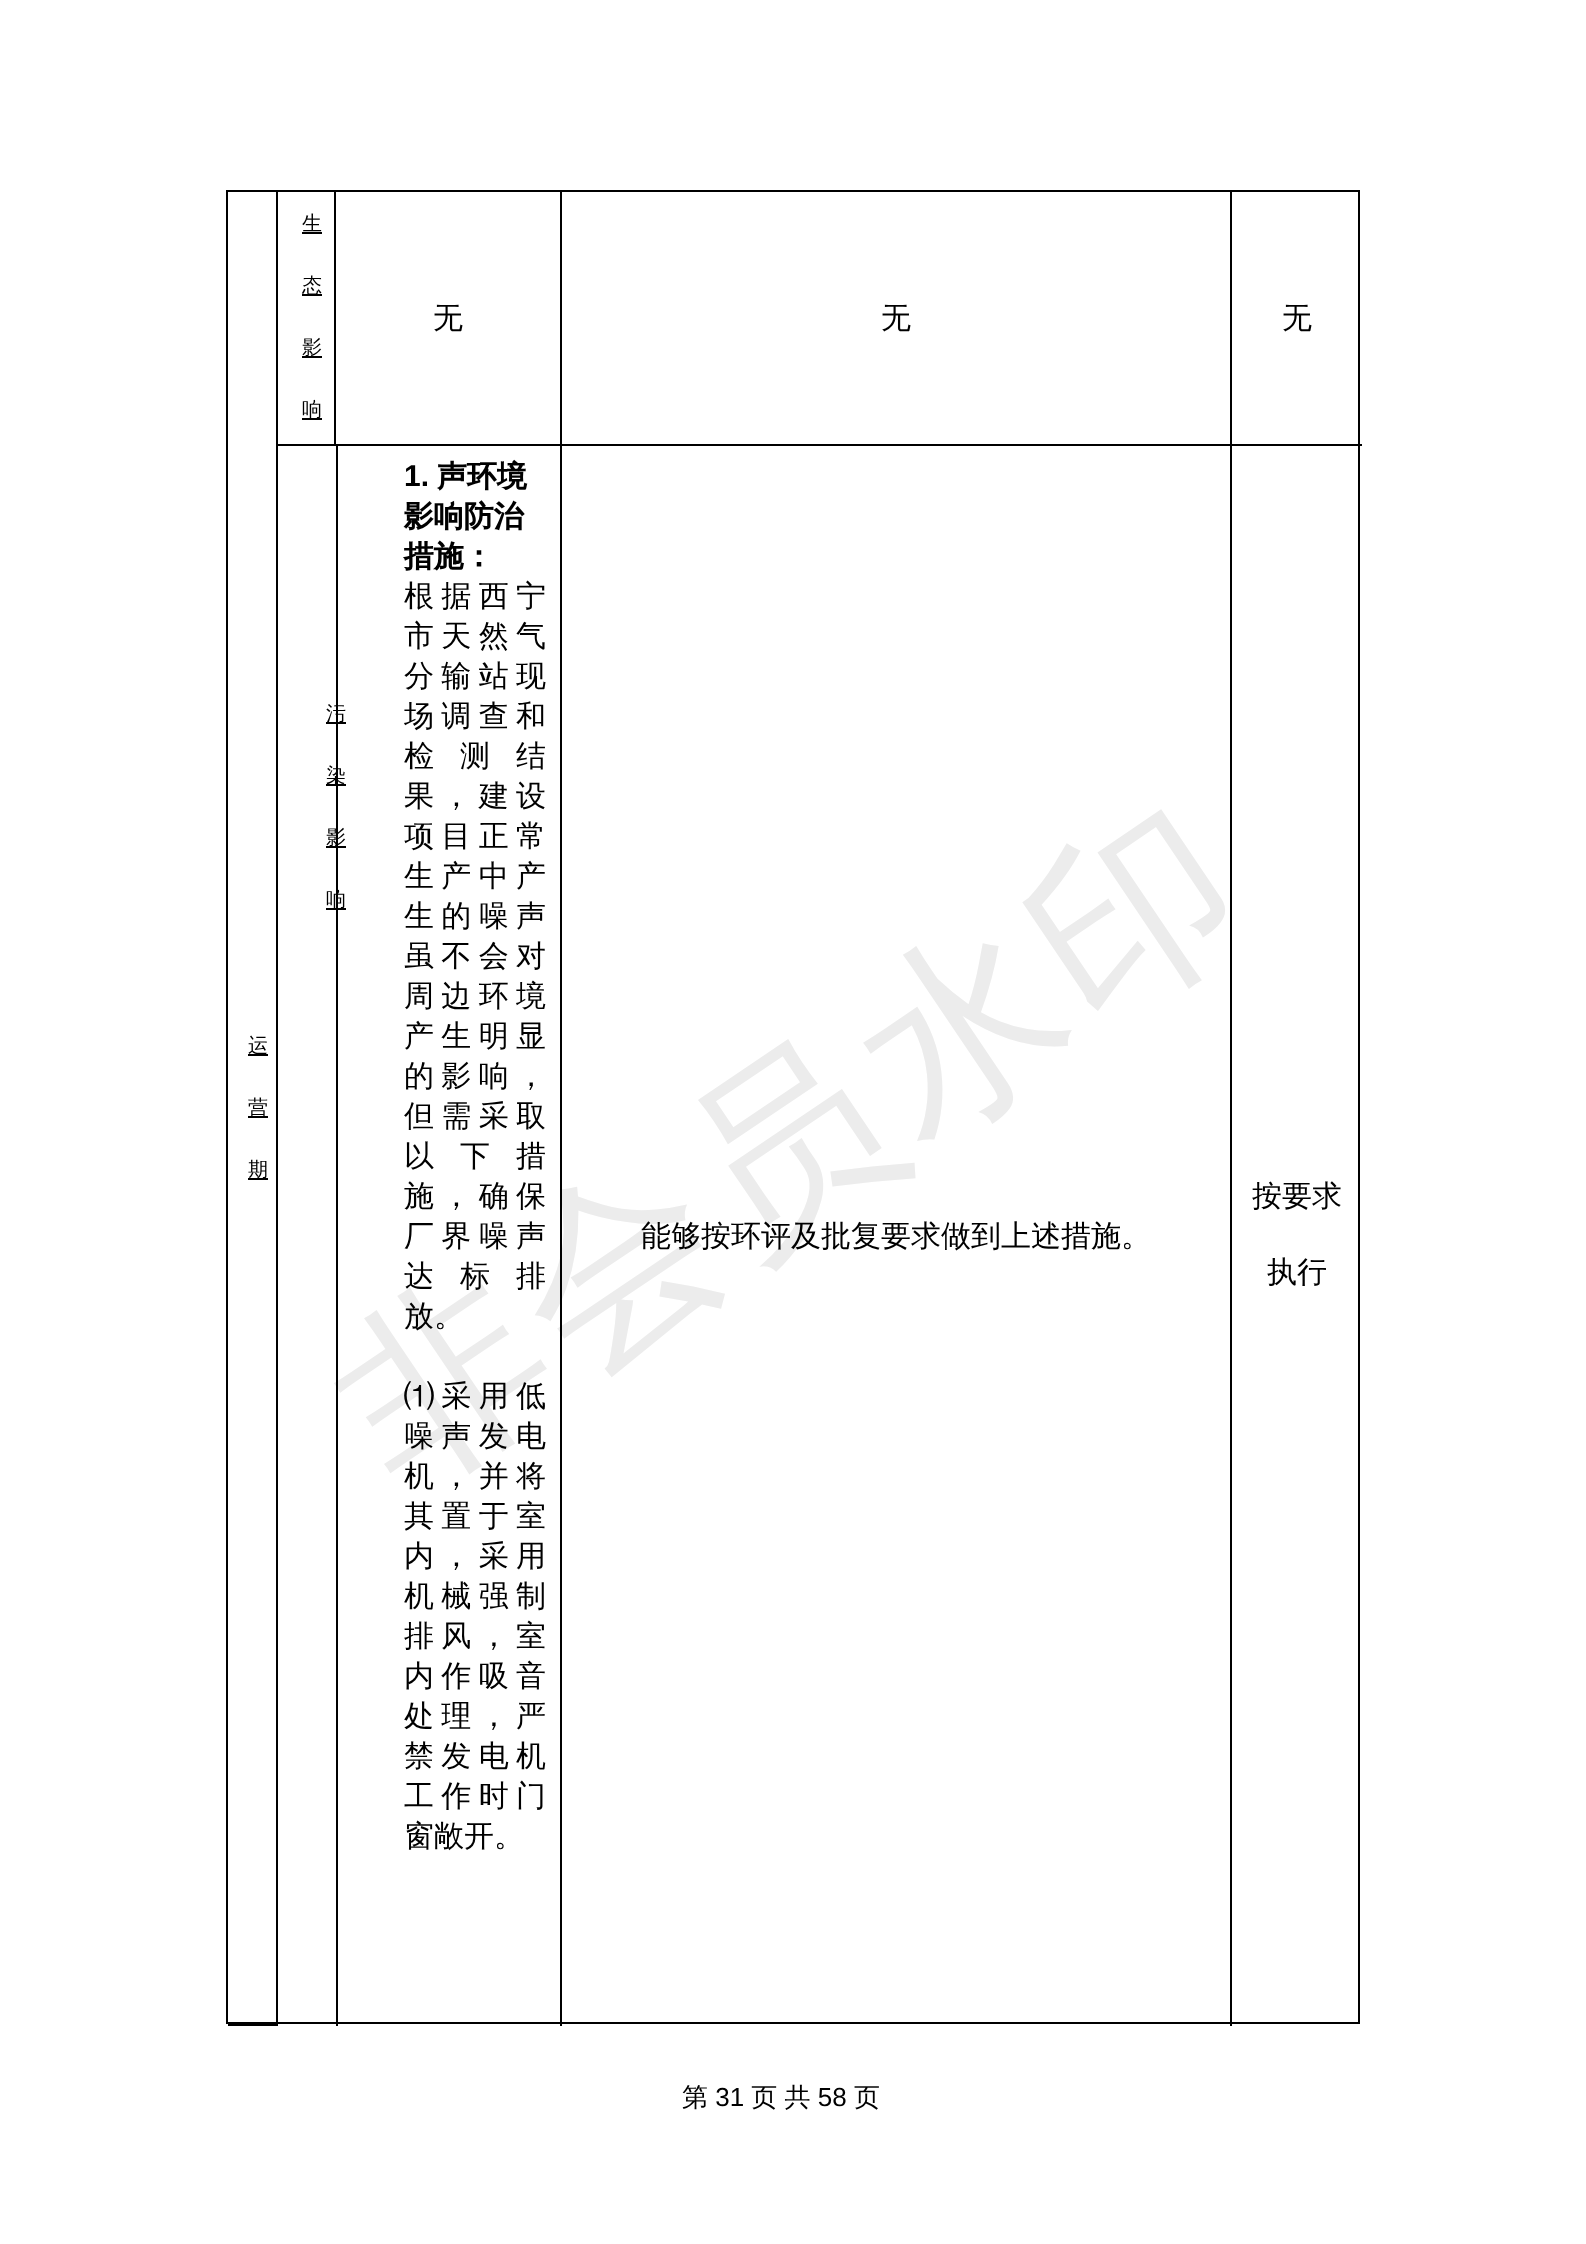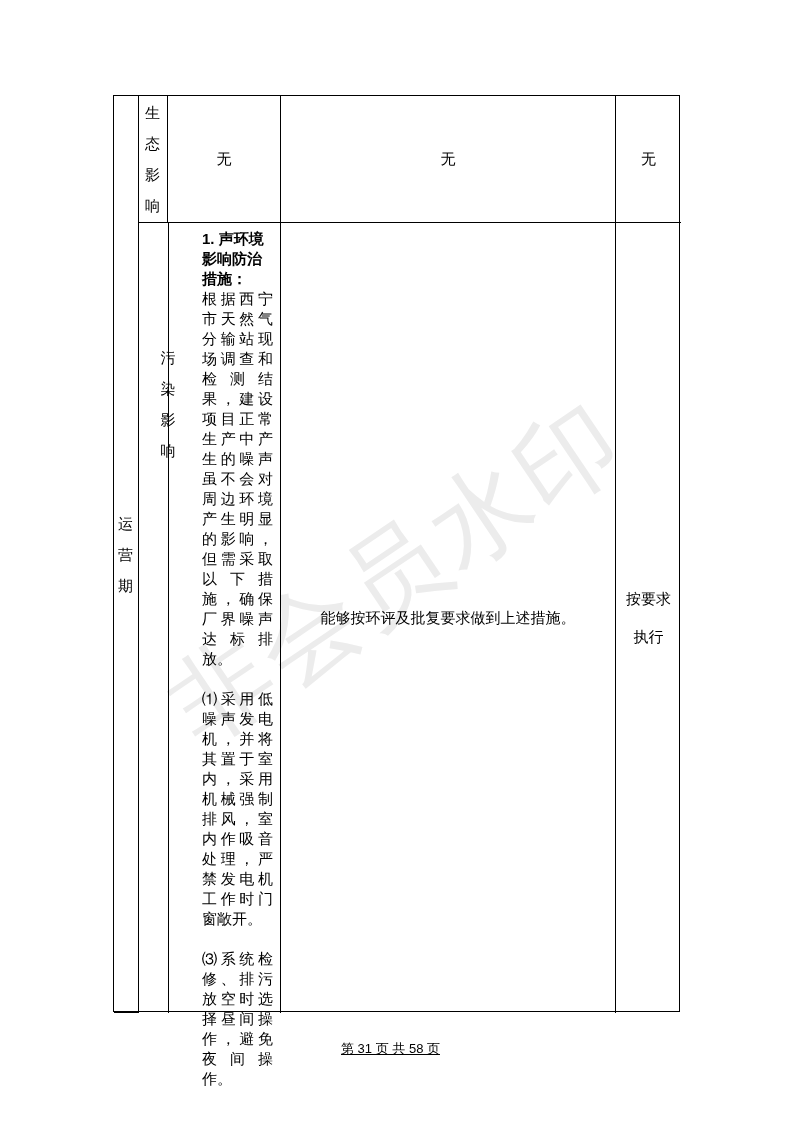--- a/index.html
+++ b/index.html
@@ -49,45 +49,45 @@
   }
   .last-col { border-right:none; }
   .bottom-row { border-bottom:none; }
   .center {
     display:flex; align-items:center; justify-content:center;
     font-size:15px;
   }
   .vtext {
     display:block;
     width:16px;
-    font-size:15px;
+    font-size:10px;
     line-height:31px;
-    text-align:left;
+    text-align:right;
     word-break:break-all;
     white-space:normal;
+    text-decoration:underline;
   }
   .stage      { grid-column:1; grid-row:1 / 3; display:flex; align-items:center; justify-content:center; }
   .cat-eco    { grid-column:2; grid-row:1; display:flex; align-items:center; justify-content:center; }
   .m0         { grid-column:3; grid-row:1; }
   .i0         { grid-column:4; grid-row:1; }
   .r0         { grid-column:5; grid-row:1; }
   .cat-pol    { grid-column:2; grid-row:2; display:flex; justify-content:center; align-items:flex-start; padding-top:119px;margin-left:29px; }
   .measures   { grid-column:3; grid-row:2; padding:6px 7px 0 7px; font-size:15px; line-height:20px; }
   .i1         { grid-column:4; grid-row:2; }
   .r1         { grid-column:5; grid-row:2; white-space:pre-line; text-align:center; line-height:38px; }
   .para { text-align:justify;margin-left:27px; }
   .para.gap { margin-top:20px; }
   .para.bold { font-weight:bold; text-align:left; }
   .footer {
     position:absolute;
     left:0; right:12px; top:1040px;
     text-align:center;
     font-size:13px;
     z-index:1;
-    text-decoration:underline;
   }
 </style>
 </head>
 <body>
 
 <div class="page">
 
   <div class="watermark">非会员水印</div>
 
   <div class="table">
@@ -107,21 +107,20 @@
     <div class="cell center r0 last-col">无</div>
 
     <div class="cell cat-pol bottom-row">
       <span class="vtext">污染影响</span>
     </div>
 
     <div class="cell measures bottom-row">
       <div class="para bold">1. 声环境影响防治措施：</div>
       <div class="para">根据西宁市天然气分输站现场调查和检测结果，建设项目正常生产中产生的噪声虽不会对周边环境产生明显的影响，但需采取以下措施，确保厂界噪声达标排放。</div>
       <div class="para gap">⑴采用低噪声发电机，并将其置于室内，采用机械强制排风，室内作吸音处理，严禁发电机工作时门窗敞开。</div>
-      <div class="para gap">⑶系统检修、排污放空时选择昼间操作，避免夜间操作。</div>
     </div>
 
     <div class="cell center r1 last-col bottom-row">按要求
 执行</div>
 
     <div class="cell center i1 bottom-row">能够按环评及批复要求做到上述措施。</div>
 
   </div>
 
   <div class="footer">第 31 页 共 58 页</div>

